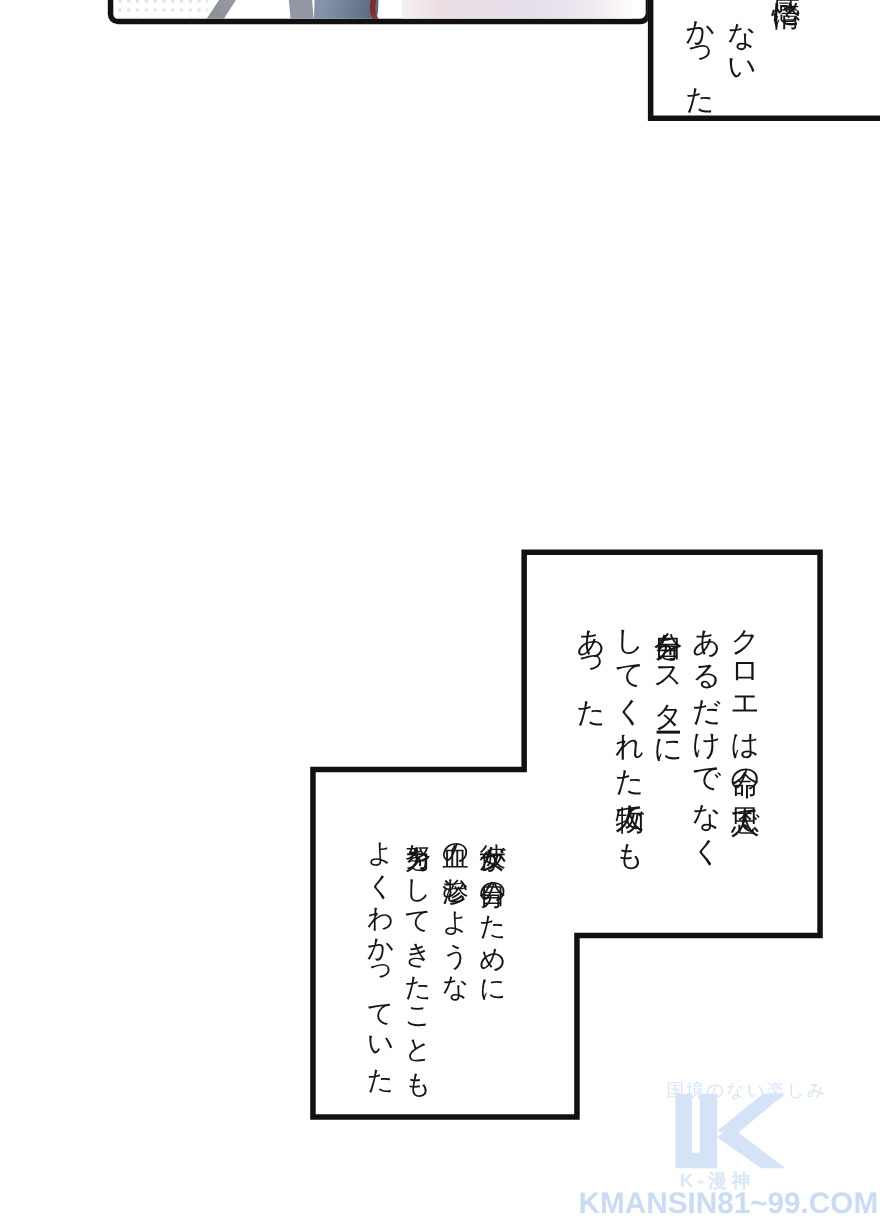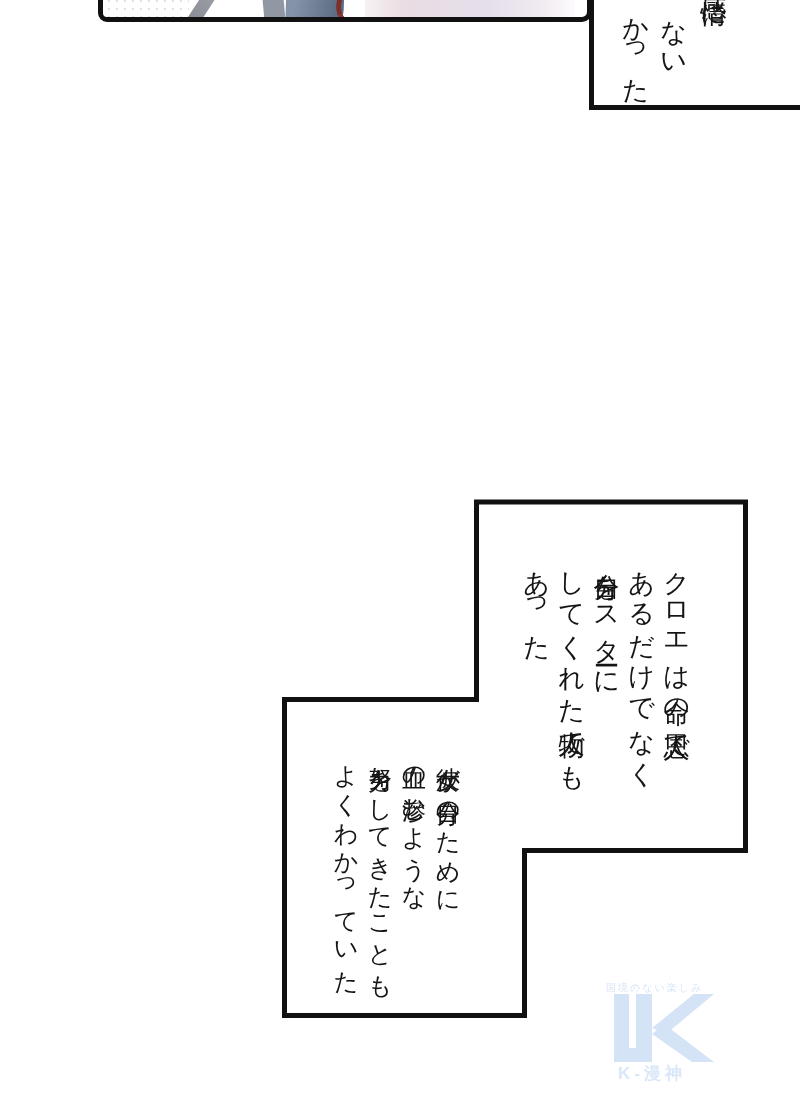--- a/index.html
+++ b/index.html
@@ -98,21 +98,21 @@
     font-size: 24px; letter-spacing: 2px; line-height: 34px;
   }
 
   
   .watermark {
     position: absolute; left: 520px; top: 978px; width: 290px; height: 132px;
     font-family: "Liberation Sans", sans-serif;
   }
   .wm-slogan {
     position: absolute; left: 86px; top: 3px;
-    font-size: 10px; font-weight: normal; letter-spacing: 2px;
+    font-size: 16px; font-weight: normal; letter-spacing: 2px;
     color: #d6e5f8;
   }
   .wm-logo { position: absolute; left: 88px; top: 16px; }
   .wm-brand {
     position: absolute; left: 98px; top: 84px;
     font-size: 17px; font-weight: bold; letter-spacing: 4px;
     color: #d9e7f8;
   }
   .wm-site {
     position: absolute; left: 6px; top: 101px;
@@ -164,13 +164,14 @@
   <div class="wm-slogan">国境のない楽しみ</div>
   <svg class="wm-logo" width="106" height="70" viewBox="0 0 106 70">
     <g fill="#d5e3f6">
       <polygon points="6,0 21,0 21,54 42,54 42,68 6,68"></polygon>
       <polygon points="28,0 44,0 44,68 28,68"></polygon>
       <polygon points="44,34 86,0 106,0 58,40"></polygon>
       <polygon points="56,30 106,68 84,68 44,40"></polygon>
     </g>
   </svg>
   <div class="wm-brand">K-漫神</div>
+  <div class="wm-site">KMANSIN81~99.COM</div>
 </div>
 
 </body></html>

